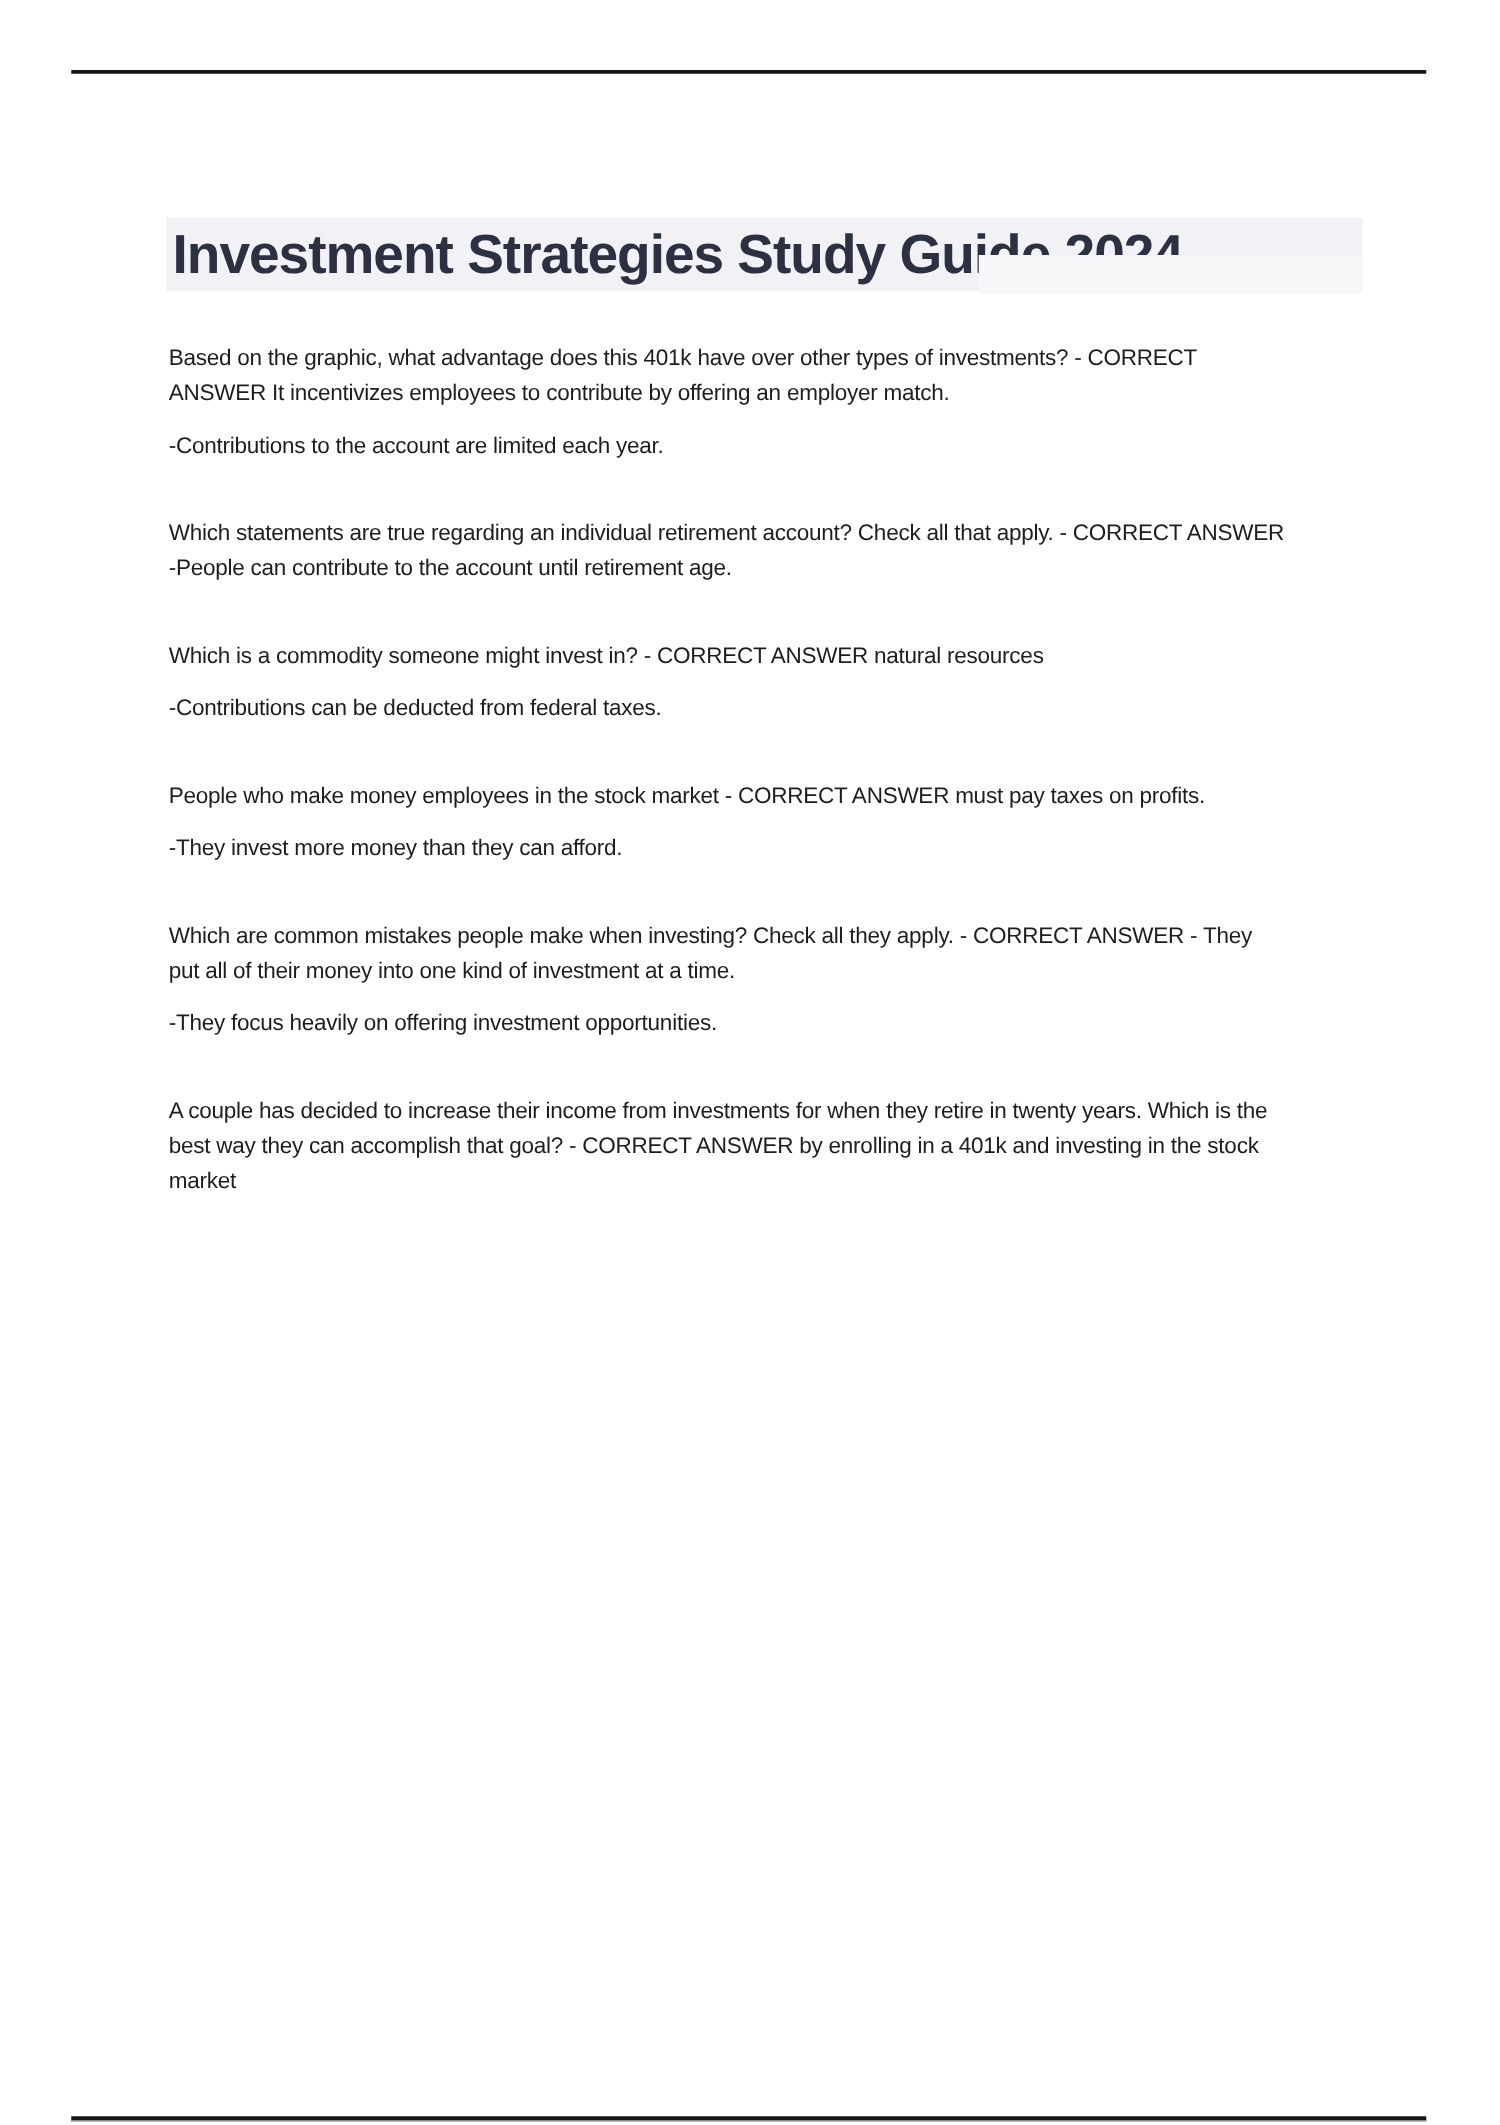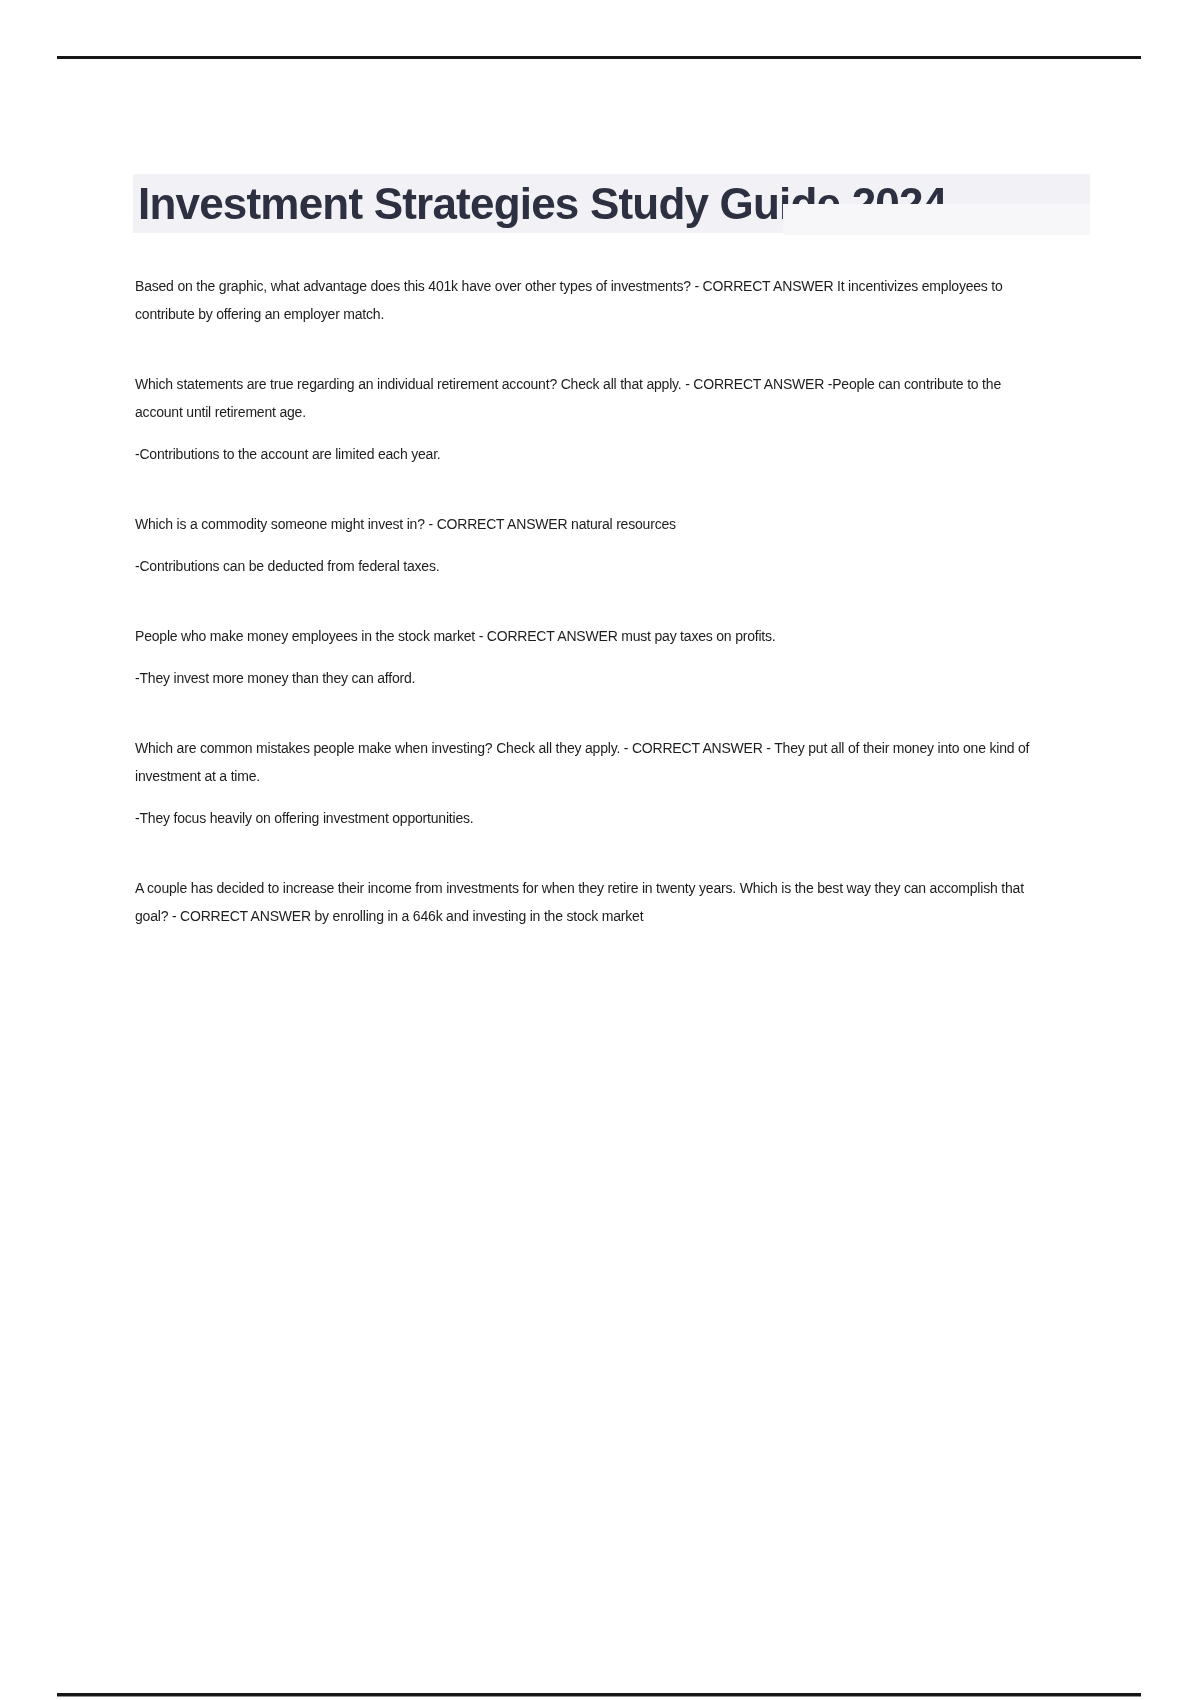--- a/index.html
+++ b/index.html
@@ -55,21 +55,21 @@
     width: 307px;
     height: 31px;
     background: var(--highlight-light, #f7f7fa);
   }
   .content {
     position: absolute;
     left: 135px;
     top: 272px;
     width: 895px;
     color: var(--body-text, #1d1d1f);
-    font-size: 14px;
+    font-size: 18px;
     line-height: 28px;
     letter-spacing: -0.2px;
   }
   .content p.para {
     margin: 0 0 14px 0;
   }
   .content p.para.gap {
     margin-top: 42px;
   }
   .content p.para.gap:first-child {
@@ -80,25 +80,25 @@
 <body>
 
 <div class="page">
   <div class="top-rule"></div>
 
   <h1 class="title-highlight">Investment Strategies Study Guide 2024.</h1>
   <div class="title-tail"></div>
 
   <div class="content">
       <p class="para gap">Based on the graphic, what advantage does this 401k have over other types of investments? - CORRECT ANSWER It incentivizes employees to contribute by offering an employer match.</p>
+      <p class="para">-Contributions to the account are limited each year.</p>
       <p class="para gap">Which statements are true regarding an individual retirement account? Check all that apply. - CORRECT ANSWER -People can contribute to the account until retirement age.</p>
-      <p class="para">-Contributions to the account are limited each year.</p>
       <p class="para gap">Which is a commodity someone might invest in? - CORRECT ANSWER natural resources</p>
       <p class="para">-Contributions can be deducted from federal taxes.</p>
       <p class="para gap">People who make money employees in the stock market - CORRECT ANSWER must pay taxes on profits.</p>
       <p class="para">-They invest more money than they can afford.</p>
       <p class="para gap">Which are common mistakes people make when investing? Check all they apply. - CORRECT ANSWER - They put all of their money into one kind of investment at a time.</p>
       <p class="para">-They focus heavily on offering investment opportunities.</p>
-      <p class="para gap">A couple has decided to increase their income from investments for when they retire in twenty years. Which is the best way they can accomplish that goal? - CORRECT ANSWER by enrolling in a 646k and investing in the stock market</p>
+      <p class="para gap">A couple has decided to increase their income from investments for when they retire in twenty years. Which is the best way they can accomplish that goal? - CORRECT ANSWER by enrolling in a 401k and investing in the stock market</p>
     </div>
 
   <div class="bottom-rule"></div>
 </div>
 
 </body></html>

